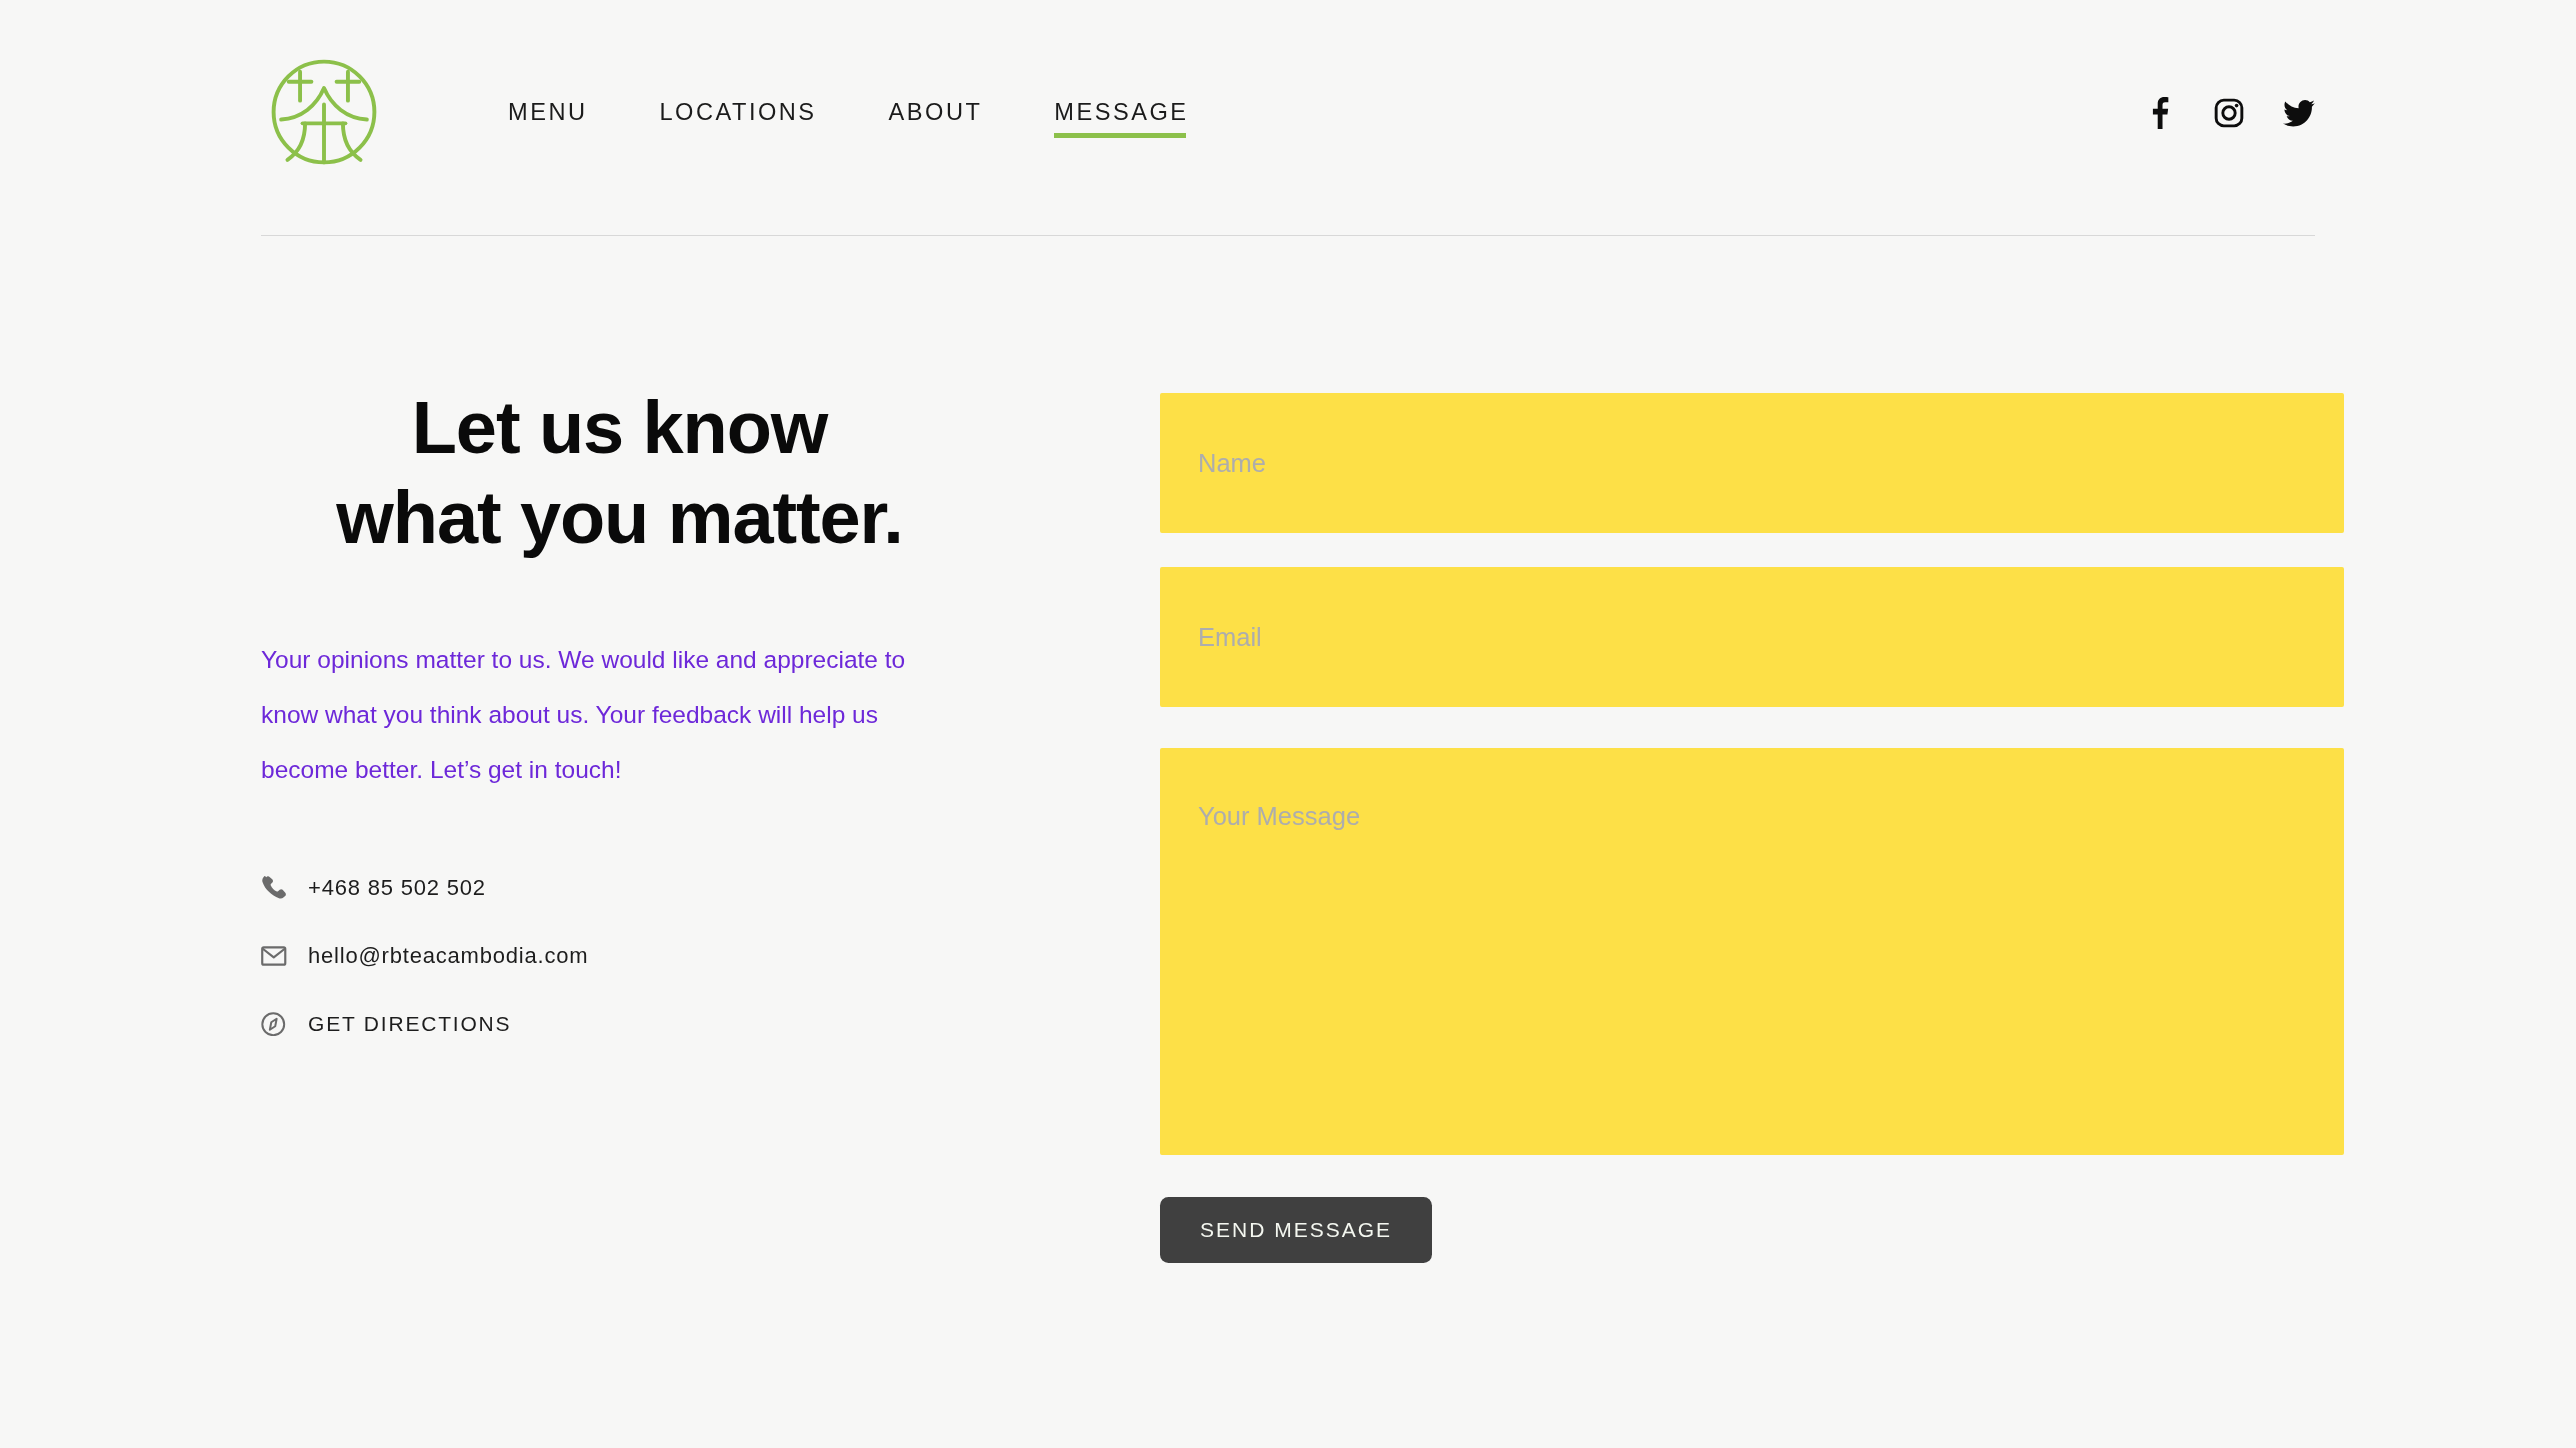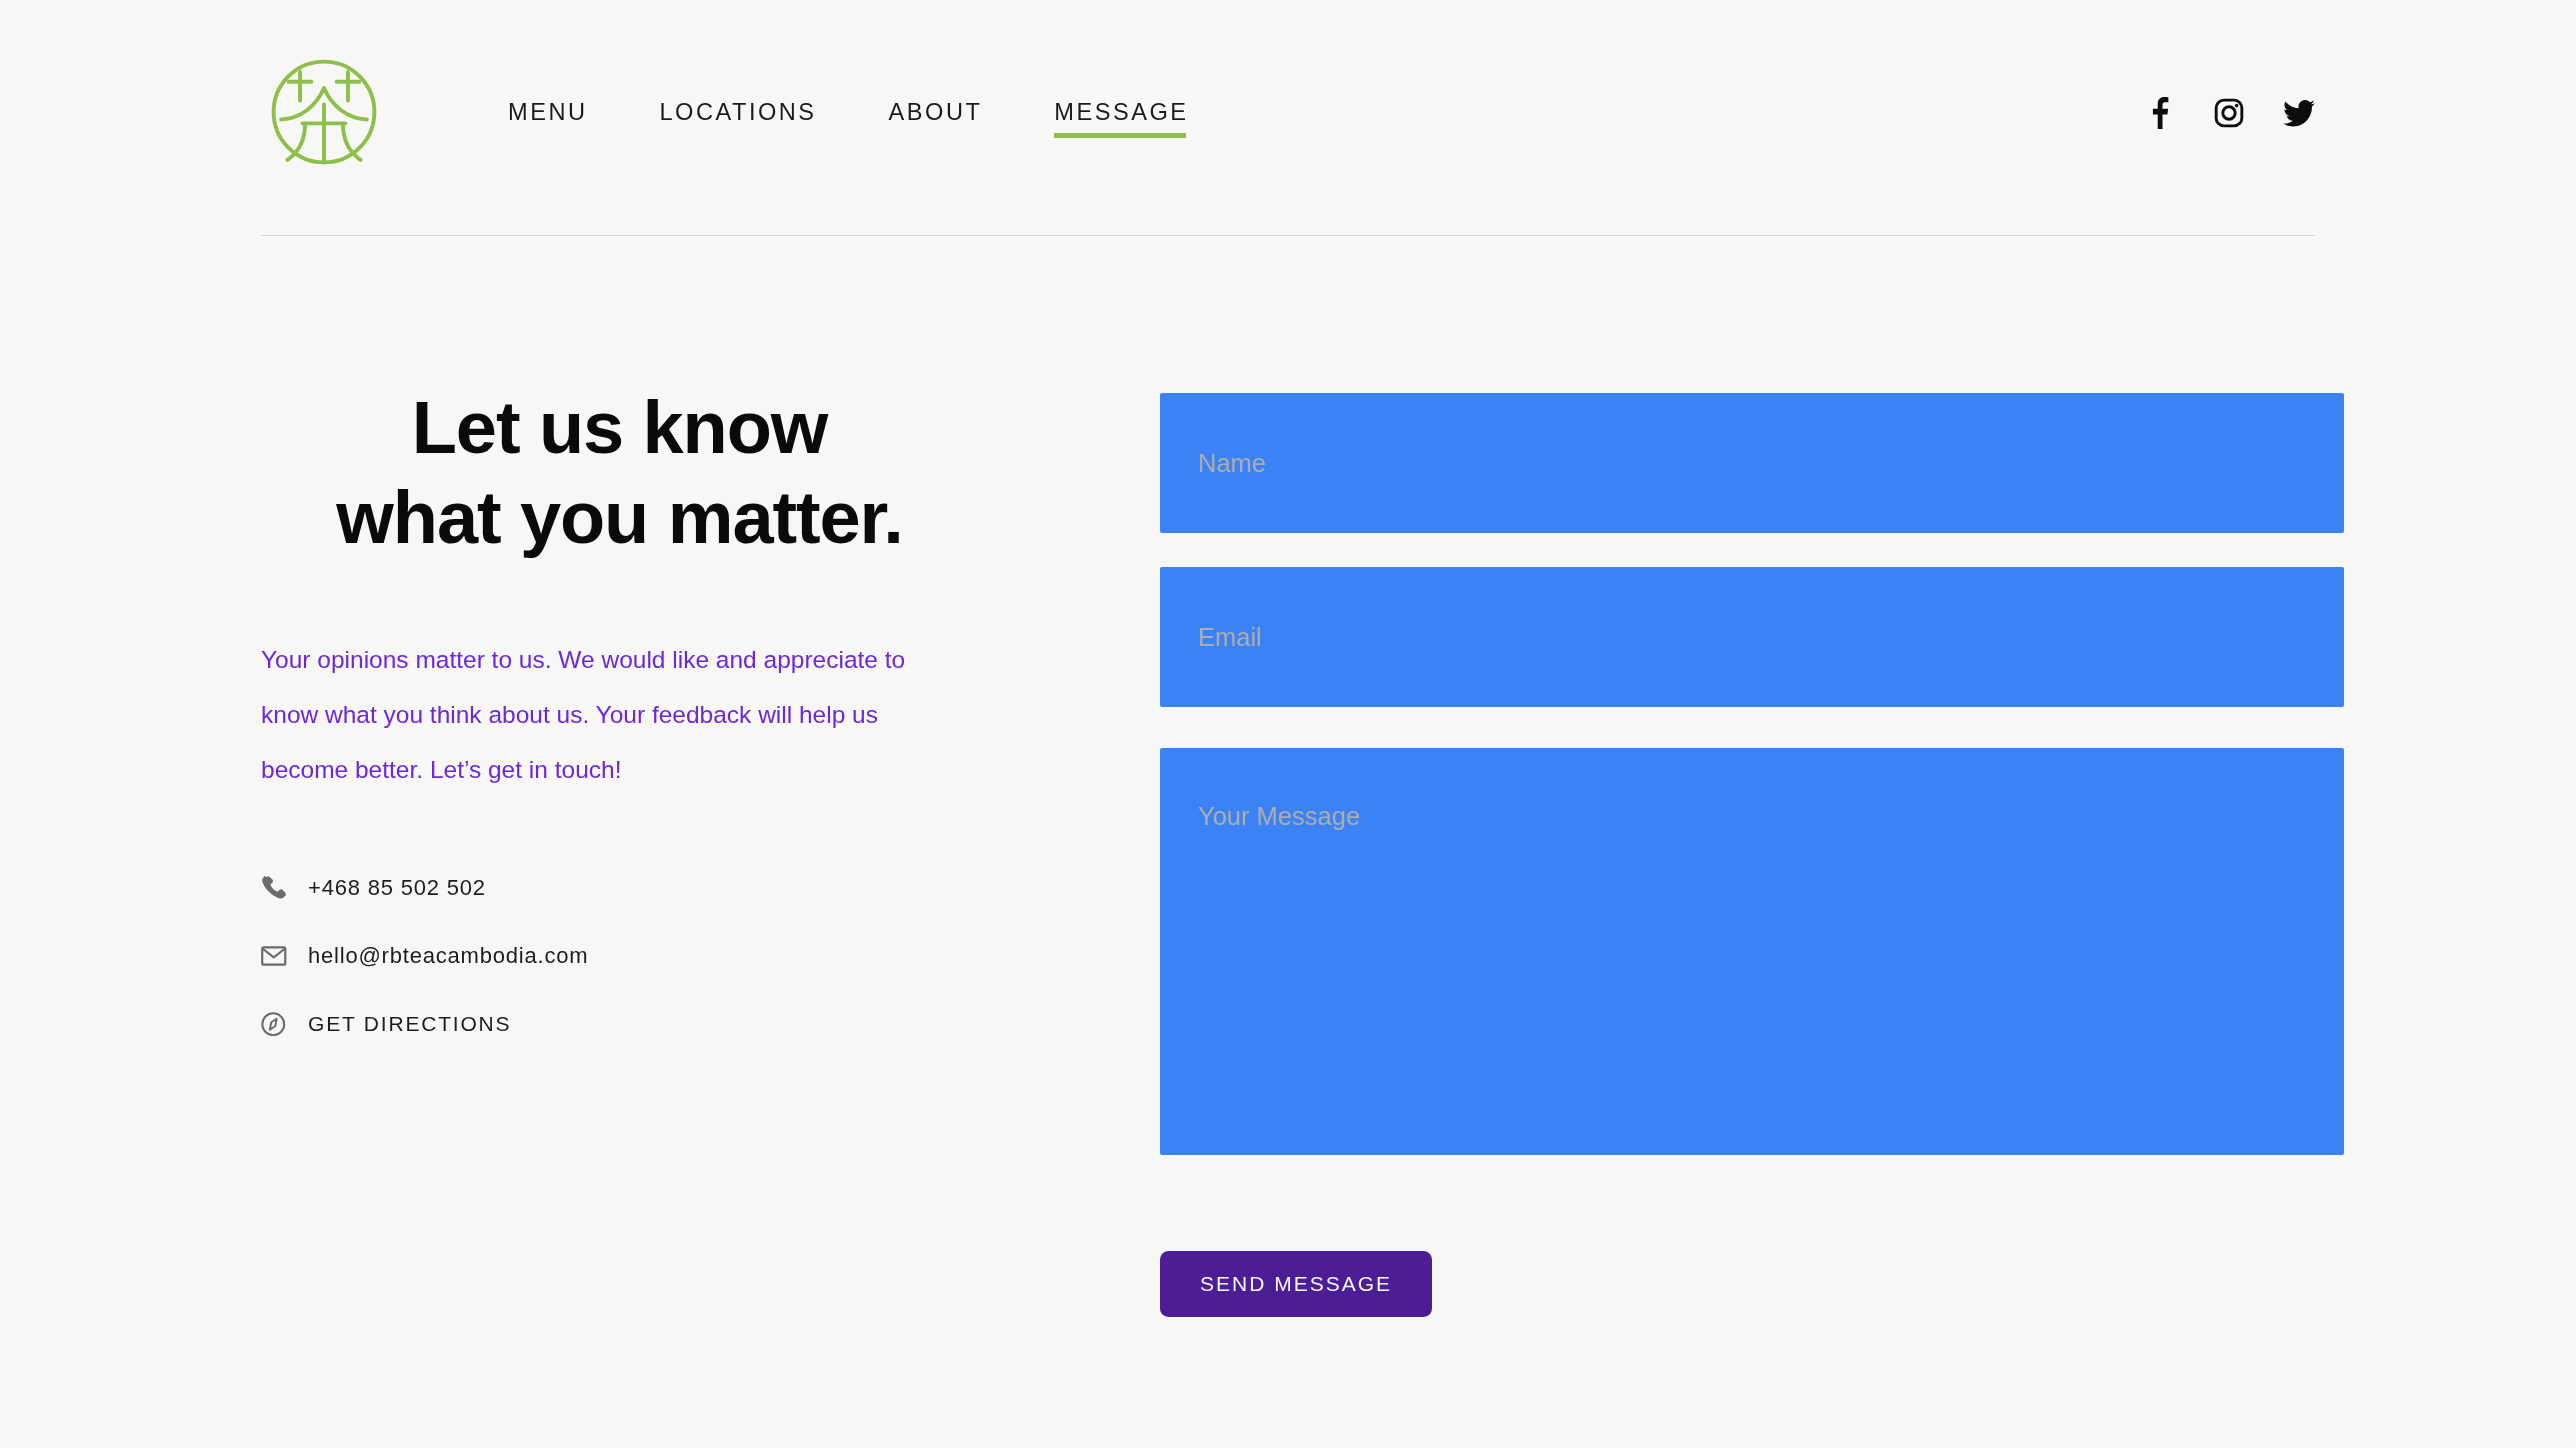--- a/index.html
+++ b/index.html
@@ -189,21 +189,21 @@
     padding-left: 32px;
   }
 
   .contact-form {
     width: 1184px;
     display: flex;
     flex-direction: column;
   }
 
   .field {
-    background: #3b82f6;
+    background: #fde047;
     border: none;
     border-radius: 1.9px;
     width: 100%;
     font-family: "Liberation Sans", sans-serif;
     font-size: 25.5px;
     color: #2b2b2b;
     padding: 0 38px;
     outline: none;
     display: block;
   }
@@ -213,23 +213,23 @@
   .field-email  { height: 140px; margin-bottom: 41px; }
 
   .field-message {
     height: 407px;
     padding: 49px 38px 38px 38px;
     resize: none;
     line-height: 1.5;
   }
 
   .submit-button {
-    margin-top: 96px;
+    margin-top: 42px;
     align-self: flex-start;
-    background: #4c1d95;
+    background: #404040;
     color: #f4f7f0;
     border: none;
     border-radius: 8.5px;
     height: 66px;
     padding: 0 40px;
     font-family: "Liberation Sans", sans-serif;
     font-size: 21px;
     letter-spacing: 2px;
     font-weight: 400;
     cursor: pointer;

